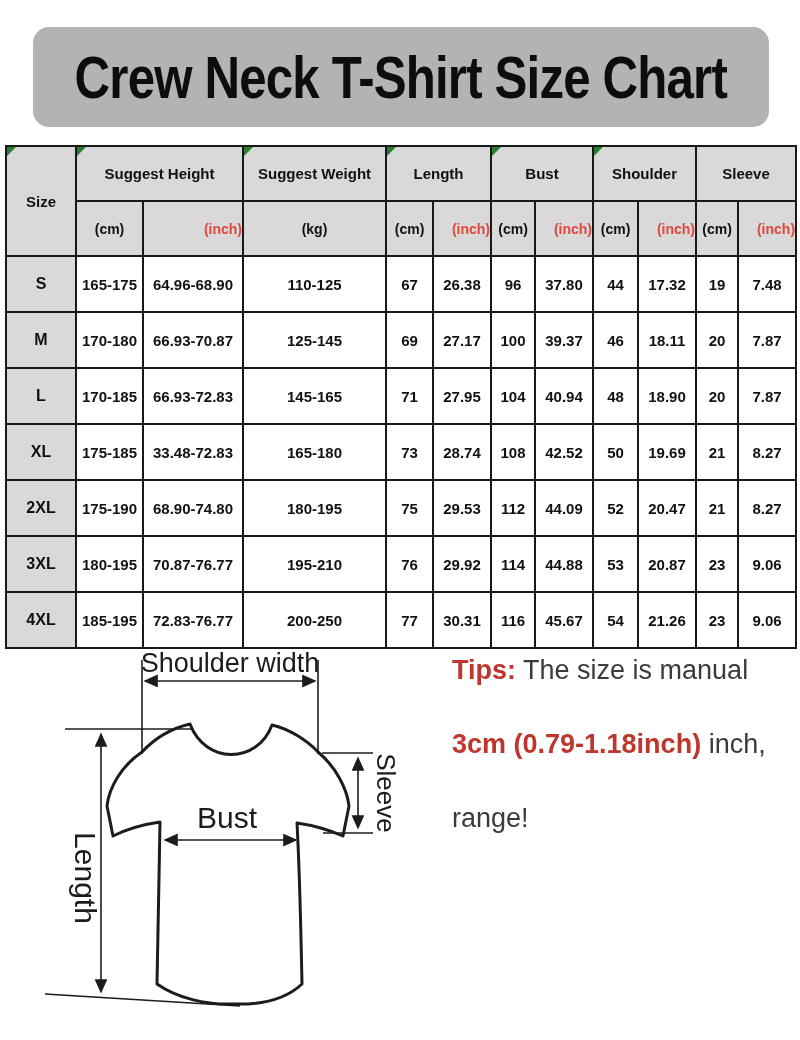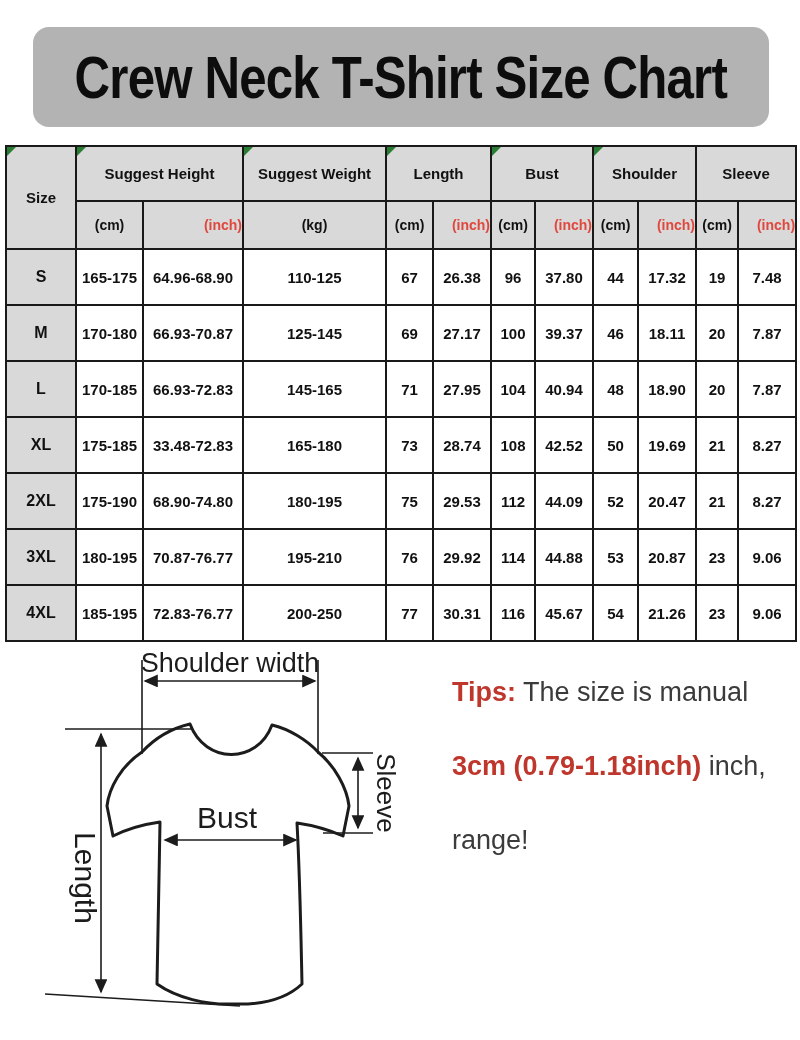--- a/index.html
+++ b/index.html
@@ -32,37 +32,37 @@
   table{
     position:absolute;left:5px;top:145px;width:790px;
     border-collapse:collapse;table-layout:fixed;
   }
   th,td{
     border:2px solid var(--border);text-align:center;vertical-align:middle;
     font-weight:bold;padding:0;position:relative;overflow:hidden;
   }
   thead th{background:var(--header-bg);font-size:15px;}
   thead tr.r1 th{height:55px;}
-  thead tr.r2 th{height:48px;font-size:14px;}
+  thead tr.r2 th{height:55px;font-size:14px;}
   tbody th{background:var(--header-bg);font-size:16px;}
   tbody td{background:#fff;font-size:15px;}
   tbody tr{height:56px;}
   .red{color:var(--inch-red);text-align:right;}
   .tri{
     position:absolute;left:0;top:0;width:0;height:0;
     border-top:9px solid var(--marker-green);border-right:9px solid transparent;
   }
 
   
   .diagram{position:absolute;left:5px;top:648px;}
 
   
   .tips{position:absolute;left:452px;top:655px;width:335px;}
   .tip-line{
-    height:74px;display:flex;align-items:center;
+    height:74px;display:flex;align-items:flex-start;
     font-size:27px;color:#3b3b3b;white-space:pre;
   }
   .tip-red{color:var(--tips-red);font-weight:bold;}
 </style>
 </head>
 <body>
 
 <div class="banner">
   <h1>Crew Neck T-Shirt Size Chart</h1>
 </div>

